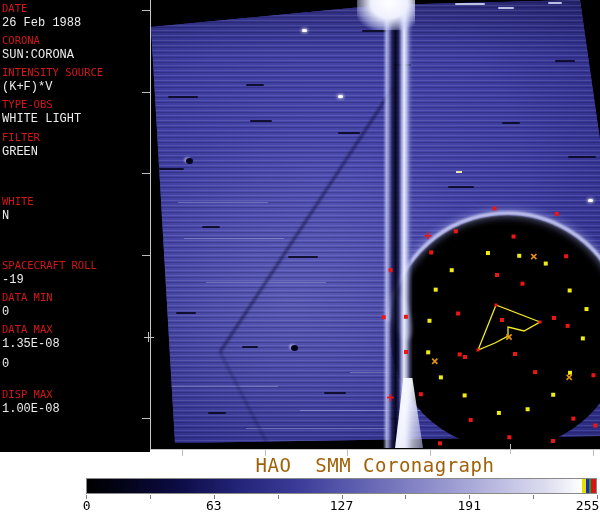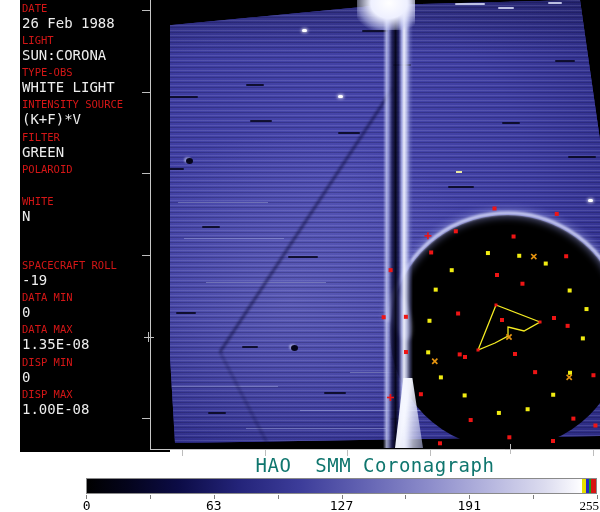--- a/index.html
+++ b/index.html
@@ -2,24 +2,24 @@
 <html><head>
 <meta charset="utf-8">
 <style>
   * { margin:0; padding:0; box-sizing:border-box; }
   html,body { width:600px; height:512px; }
   body { position:relative; overflow:hidden; background:#ffffff;
          font-family:"DejaVu Sans Mono", monospace; }
 
   
   .meta-panel { position:absolute; left:0; top:0; width:150px; height:452px;
-                background:#000; padding:2px 0 0 2px; z-index:6;margin-left:20px; }
+                background:#000; padding:2px 0 0 2px; z-index:6; }
   .meta-item  { height:32.15px; overflow:hidden; }
   .m-label { font-size:10.5px; line-height:13px; color:#d41616; white-space:pre; }
-  .m-value { font-size:14px; line-height:16px; color:#ededed; white-space:pre; }
+  .m-value { font-size:12px; line-height:16px; color:#ededed; white-space:pre;font-family:Liberation Mono, monospace; }
 
   
   .image-area { position:absolute; left:150px; top:0; width:450px; height:449px;
                 background:#000; overflow:hidden; }
   .sky, .sky-art {
     position:absolute; inset:0;
     clip-path:polygon(1px 27px,233px 5px,430px 0px,450px 140px,450px 436px,25px 443px);
   }
   .sky { z-index:1; background-color:#312f8c;
     background-image:
@@ -59,74 +59,72 @@
 
   .fx { position:absolute; inset:0; z-index:6; pointer-events:none; }
 
   
   .frame-v { position:absolute; left:150px; top:0; width:1px; height:450px; background:#c6c6c6; z-index:7; }
   .frame-h { position:absolute; left:150px; top:449px; width:450px; height:1px; background:#c6c6c6; z-index:7; }
   .tick { position:absolute; background:#bdbdbd; z-index:7; }
 
   
   .footer-title { position:absolute; left:150px; top:455px; width:450px; text-align:center;
-    font-size:19px; line-height:20px; color:#0f766e; white-space:pre; letter-spacing:0.5px; z-index:8; }
+    font-size:19px; line-height:20px; color:#a16207; white-space:pre; letter-spacing:0.5px; z-index:8; }
   .cbar-wrap { position:absolute; left:86px; top:478px; width:511px; height:34px; z-index:8; }
   .cbar { position:absolute; left:0; top:0; width:511px; height:16px; border:1px solid #8a8a8a; }
   .cbar-tick { position:absolute; top:17px; width:1px; height:4px; background:#7d7d7d; }
   .cbar-label { position:absolute; top:21px; font-size:13px; line-height:13px; color:#000;
                 transform:translateX(-50%); white-space:pre; }
 </style>
 </head>
 <body>
 
 <aside class="meta-panel">
     <div class="meta-item">
       <div class="m-label">DATE</div>
       <div class="m-value">26 Feb 1988</div>
     </div>
     <div class="meta-item">
-      <div class="m-label">LIGHT</div>
+      <div class="m-label">CORONA</div>
       <div class="m-value">SUN:CORONA</div>
+    </div>
+    <div class="meta-item">
+      <div class="m-label">INTENSITY SOURCE</div>
+      <div class="m-value">(K+F)*V</div>
     </div>
     <div class="meta-item">
       <div class="m-label">TYPE-OBS</div>
       <div class="m-value">WHITE LIGHT</div>
     </div>
     <div class="meta-item">
-      <div class="m-label">INTENSITY SOURCE</div>
-      <div class="m-value">(K+F)*V</div>
-    </div>
-    <div class="meta-item">
       <div class="m-label">FILTER</div>
       <div class="m-value">GREEN</div>
     </div>
     <div class="meta-item">
-      <div class="m-label">POLAROID</div>
     </div>
     <div class="meta-item">
       <div class="m-label">WHITE</div>
       <div class="m-value">N</div>
     </div>
     <div class="meta-item">
     </div>
     <div class="meta-item">
       <div class="m-label">SPACECRAFT ROLL</div>
       <div class="m-value">-19</div>
     </div>
     <div class="meta-item">
       <div class="m-label">DATA MIN</div>
       <div class="m-value">0</div>
     </div>
     <div class="meta-item">
       <div class="m-label">DATA MAX</div>
       <div class="m-value">1.35E-08</div>
     </div>
     <div class="meta-item">
-      <div class="m-label">DISP MIN</div>
       <div class="m-value">0</div>
     </div>
     <div class="meta-item">
       <div class="m-label">DISP MAX</div>
       <div class="m-value">1.00E-08</div>
     </div>
   </aside>
 
 <div class="image-area">
   <div class="sky"></div>
@@ -296,15 +294,15 @@
       <div class="cbar-tick" style="left: 319.375px;"></div>
       <div class="cbar-tick" style="left: 383.25px;"></div>
       <div class="cbar-tick" style="left: 447.125px;"></div>
       <div class="cbar-tick" style="left: 511px;"></div>
     </div>
   <div id="cbar-labels">
       <div class="cbar-label" style="left: 0px; transform: translateX(-40%);">0</div>
       <div class="cbar-label" style="left: 127.75px;">63</div>
       <div class="cbar-label" style="left: 255.5px;">127</div>
       <div class="cbar-label" style="left: 383.25px;">191</div>
-      <div class="cbar-label" style="left: 511px; transform: translateX(-90%); font-family: Liberation Serif, serif;">255</div>
+      <div class="cbar-label" style="left: 511px; transform: translateX(-90%);">255</div>
     </div>
 </div>
 
 </body></html>

